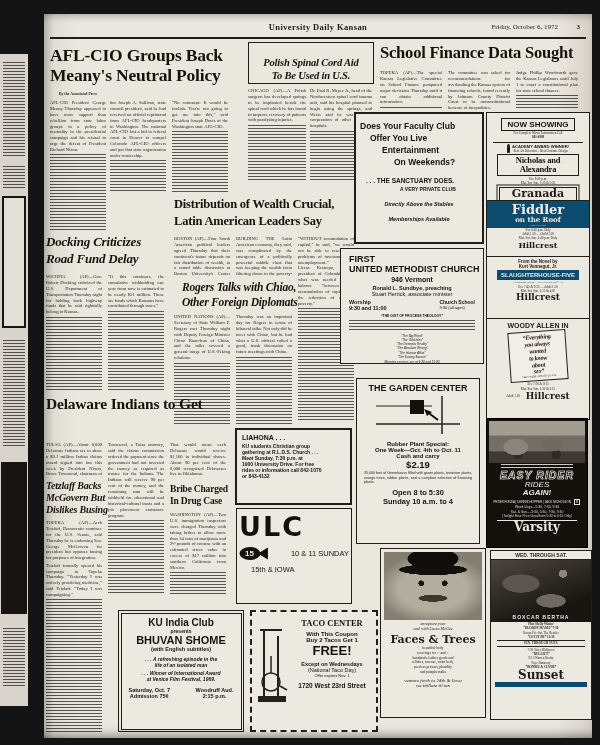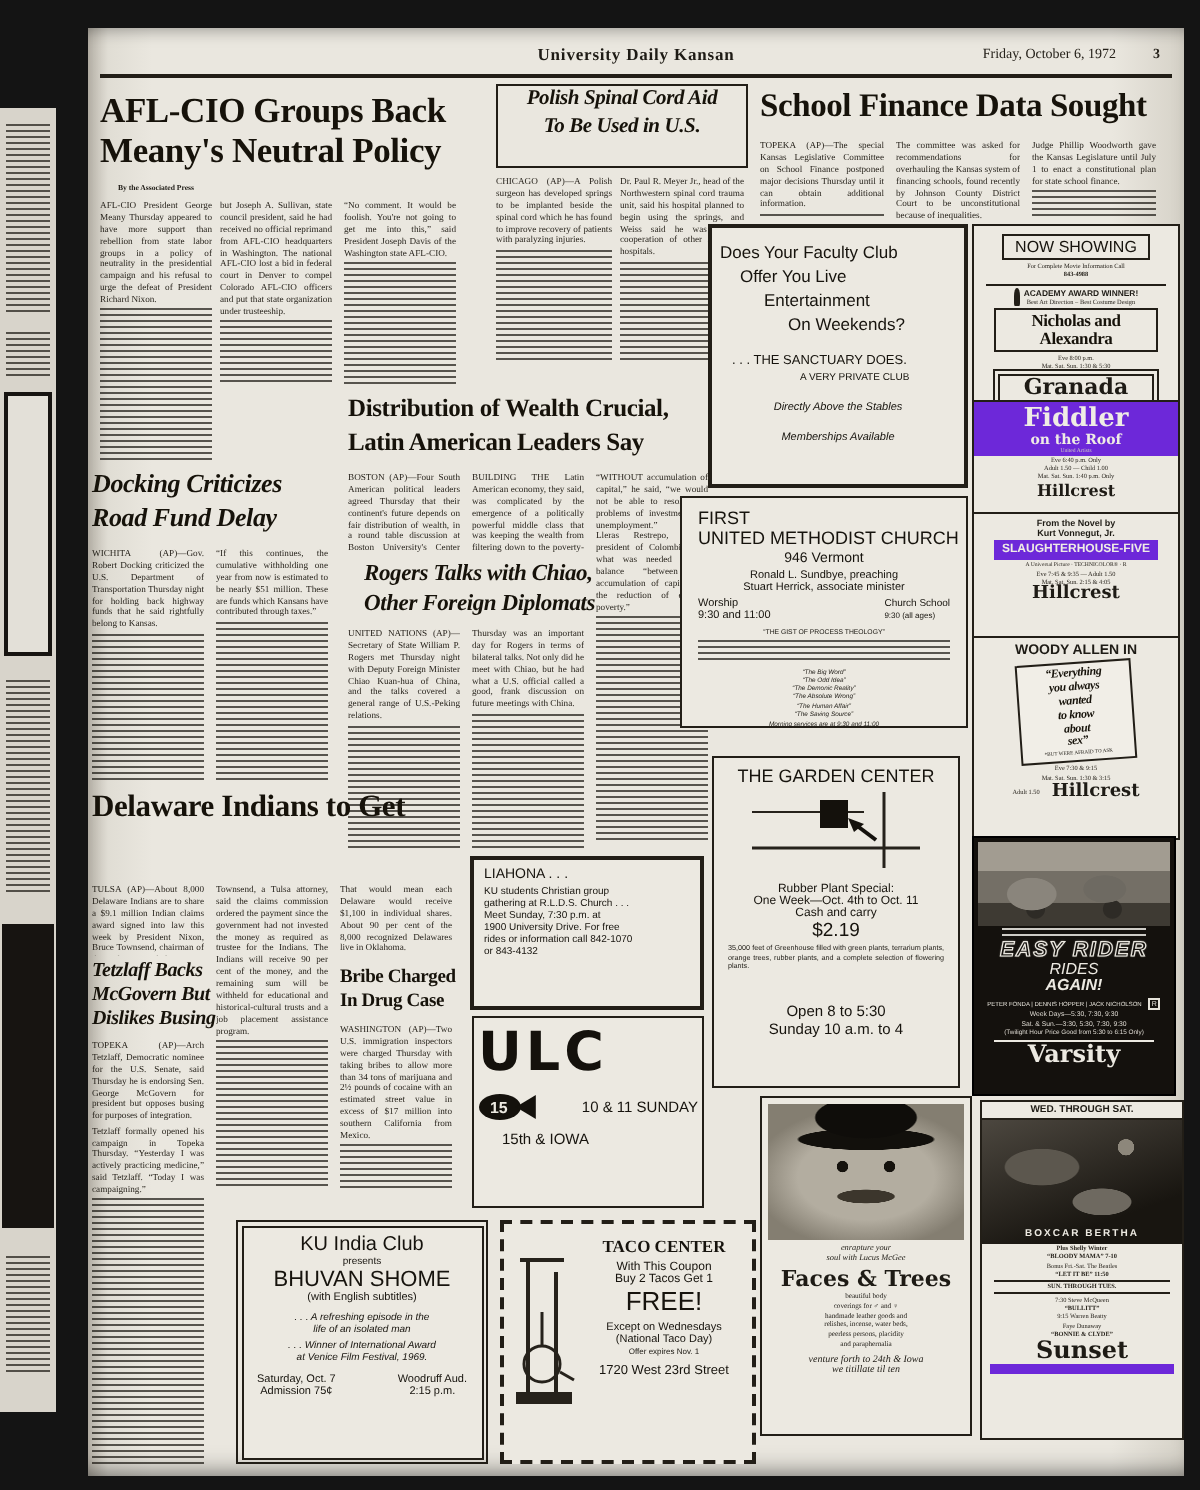--- a/index.html
+++ b/index.html
@@ -19,22 +19,22 @@
   .it{font-style:italic}
   .ctr{text-align:center}
   .sans{font-family:"Liberation Sans",sans-serif}
   .box{border:1.5px solid #221e17;background:#ece9e1}
   .script{font-family:"DejaVu Serif",serif;font-weight:700}
   .folio{font-size:7px;color:#25211a}
   .mast{font-weight:700;font-size:8.5px;letter-spacing:.4px}
   .rule{background:#221e17}
   .mv{border:1px solid #221e17;background:#ece9e1;overflow:hidden}
   .mv .t{font-size:3.2px;line-height:1.35;text-align:center;color:#2a261f}
-  .blackblk{background:#6d28d9;color:#efece5}
-  .adline{font-family:"Liberation Sans",sans-serif;font-weight:400;color:#16130d;white-space:nowrap}
+  .blackblk{background:#0c4a6e;color:#efece5}
+  .adline{font-family:"Liberation Sans",sans-serif;font-weight:700;color:#16130d;white-space:nowrap}
   .tiny{font-size:3.2px;line-height:1.3}
 </style>
 </head>
 <body>
 
 <div class="a sliver">
   <div class="a gk" style="left:3px;right:3px;top:8px;height:96px"></div>
   <div class="a gk" style="left:3px;right:3px;top:112px;height:22px"></div>
   <div class="a" style="left:2px;right:2px;top:142px;height:128px;border:2px solid #171411;background:#e3e0d8"></div>
   <div class="a gk" style="left:3px;right:3px;top:286px;height:106px"></div>
@@ -60,21 +60,21 @@
   </div>
   <div class="a col" style="left:66px;top:86px;width:56px;height:92px">
     <p>but Joseph A. Sullivan, state council president, said he had received no official reprimand from AFL-CIO headquarters in Washington. The national AFL-CIO lost a bid in federal court in Denver to compel Colorado AFL-CIO officers and put that state organization under trusteeship.</p>
     <div class="gk"></div>
   </div>
   <div class="a col" style="left:128px;top:86px;width:56px;height:92px">
     <p>“No comment. It would be foolish. You're not going to get me into this,” said President Joseph Davis of the Washington state AFL-CIO.</p>
     <div class="gk"></div>
   </div>
 
-  <div class="a" style="left:204px;top:28px;width:124px;height:40px;border:1.5px solid #221e17;display:flex;align-items:flex-start;justify-content:center">
+  <div class="a" style="left:204px;top:28px;width:124px;height:40px;border:1.5px solid #221e17;display:flex;align-items:flex-end;justify-content:center">
     <div class="hl it ctr" style="font-size:10.5px;line-height:1.3;white-space:normal">
       <div>Polish Spinal Cord Aid</div>
       <div>To Be Used in U.S.</div>
     </div>
   </div>
   <div class="a col" style="left:204px;top:74px;width:58px;height:92px">
     <p>CHICAGO (AP)—A Polish surgeon has developed springs to be implanted beside the spinal cord which he has found to improve recovery of patients with paralyzing injuries.</p>
     <div class="gk"></div>
   </div>
   <div class="a col" style="left:266px;top:74px;width:62px;height:92px">
@@ -244,21 +244,21 @@
       <line x1="70" y1="2" x2="70" y2="40" stroke="#26221b" stroke-width="1.5"></line>
       <rect x="38" y="6" width="14" height="14" fill="#14110c"></rect>
       <line x1="66" y1="26" x2="54" y2="17" stroke="#14110c" stroke-width="2"></line>
       <polygon points="52,15 60,18 55,22" fill="#14110c"></polygon>
     </svg>
     <div class="adline" style="font-size:6px;white-space:normal">Rubber Plant Special:</div>
     <div class="adline" style="font-size:6px;white-space:normal">One Week—Oct. 4th to Oct. 11</div>
     <div class="adline" style="font-size:6px;white-space:normal">Cash and carry</div>
     <div class="adline" style="font-size:9.5px;white-space:normal">$2.19</div>
     <div class="sans" style="font-size:3.6px;line-height:1.3;text-align:justify;padding:1px 3px">35,000 feet of Greenhouse filled with green plants, terrarium plants, orange trees, rubber plants, and a complete selection of flowering plants.</div>
-    <div class="adline" style="font-size:7.5px;margin-top:14px;white-space:normal">Open 8 to 5:30</div>
+    <div class="adline" style="font-size:7.5px;margin-top:2px;white-space:normal">Open 8 to 5:30</div>
     <div class="adline" style="font-size:7.5px;white-space:normal">Sunday 10 a.m. to 4</div>
   </div>
 
   <div class="a box ctr" style="left:336px;top:534px;width:106px;height:170px;box-sizing:border-box">
     <div style="height:68px;margin:3px 3px 0;background:
         radial-gradient(ellipse 44% 26% at 50% 10%, #0f0d0a 58%, rgba(0,0,0,0) 60%),
         radial-gradient(ellipse 62% 14% at 50% 26%, #12100c 55%, rgba(0,0,0,0) 57%),
         radial-gradient(circle 3px at 38% 46%, #15120d 90%, rgba(0,0,0,0) 100%),
         radial-gradient(circle 3px at 62% 46%, #15120d 90%, rgba(0,0,0,0) 100%),
         radial-gradient(ellipse 26% 9% at 50% 68%, #3c362c 55%, rgba(0,0,0,0) 58%),

